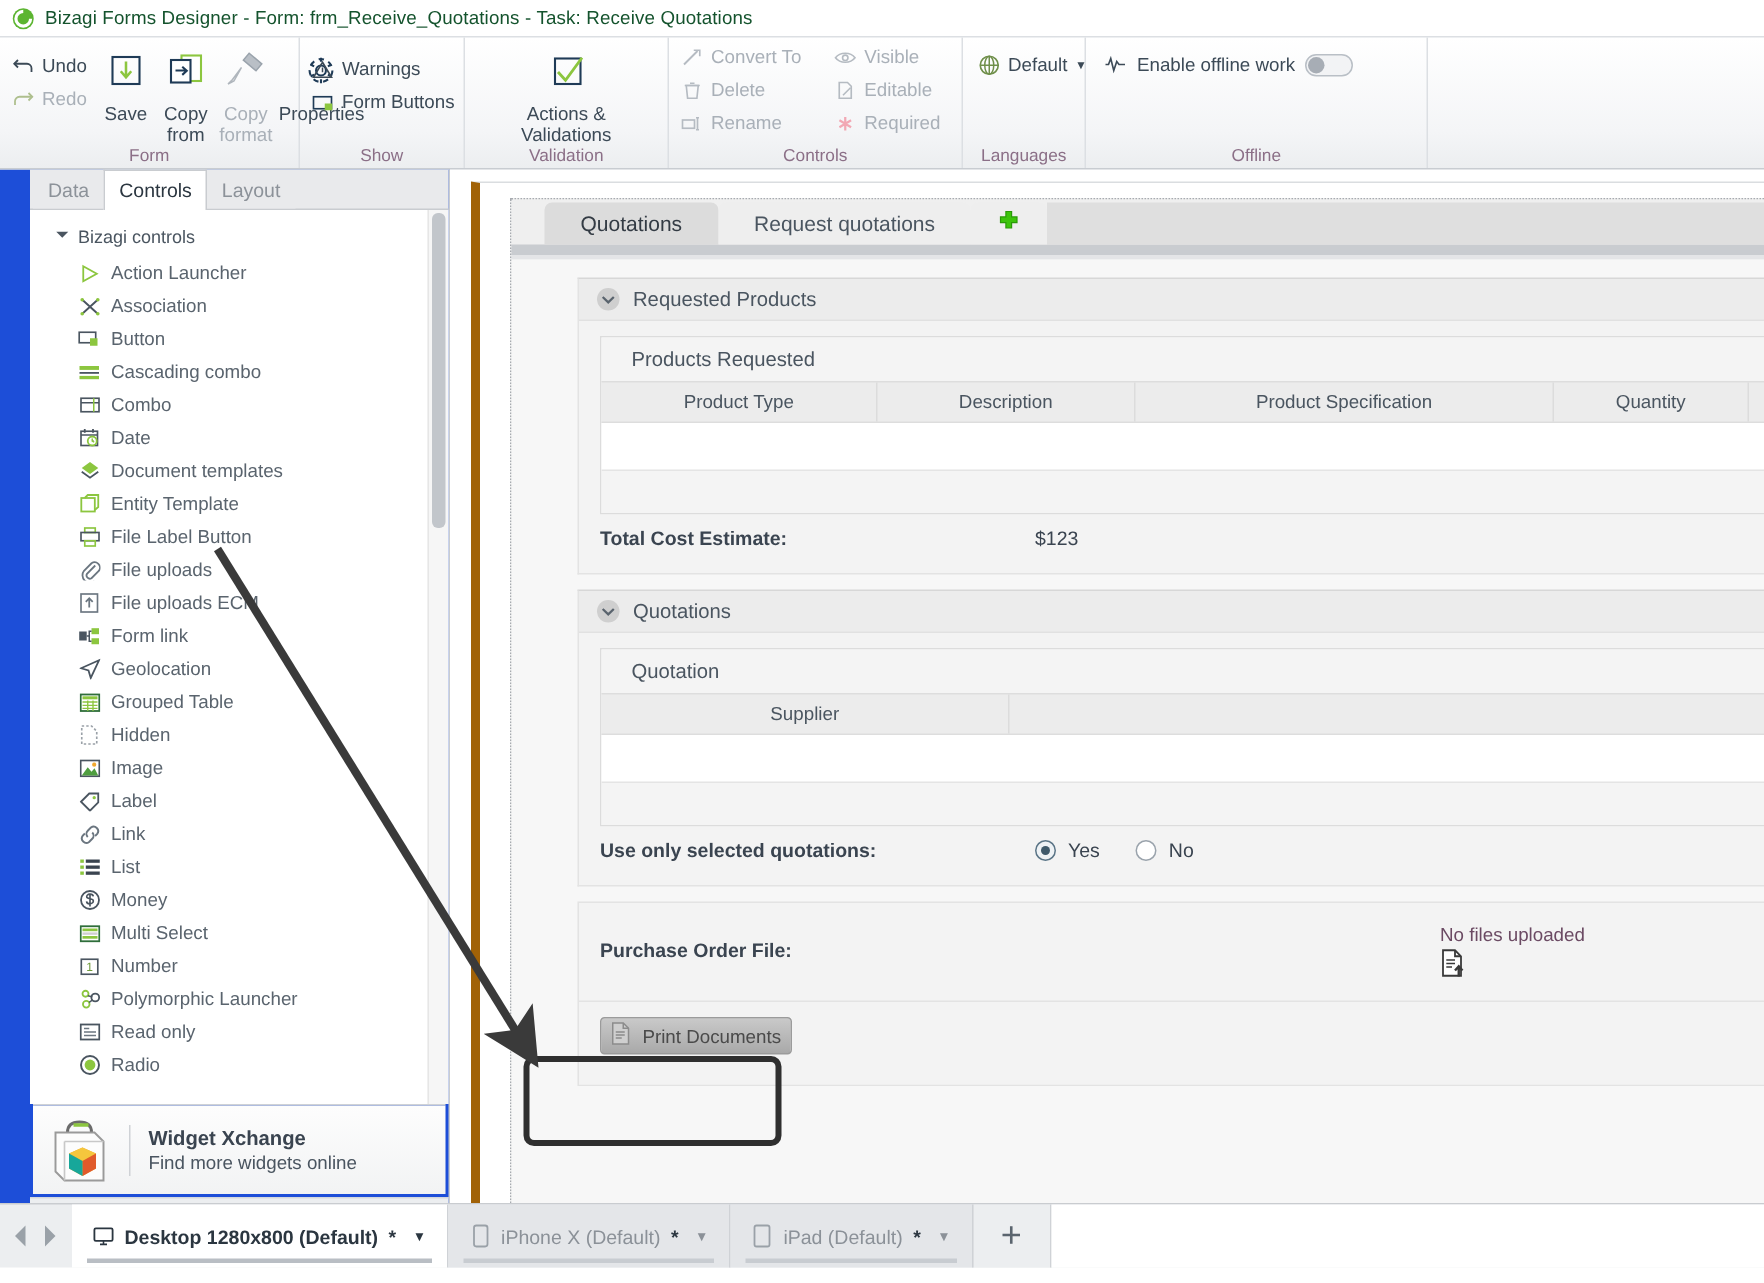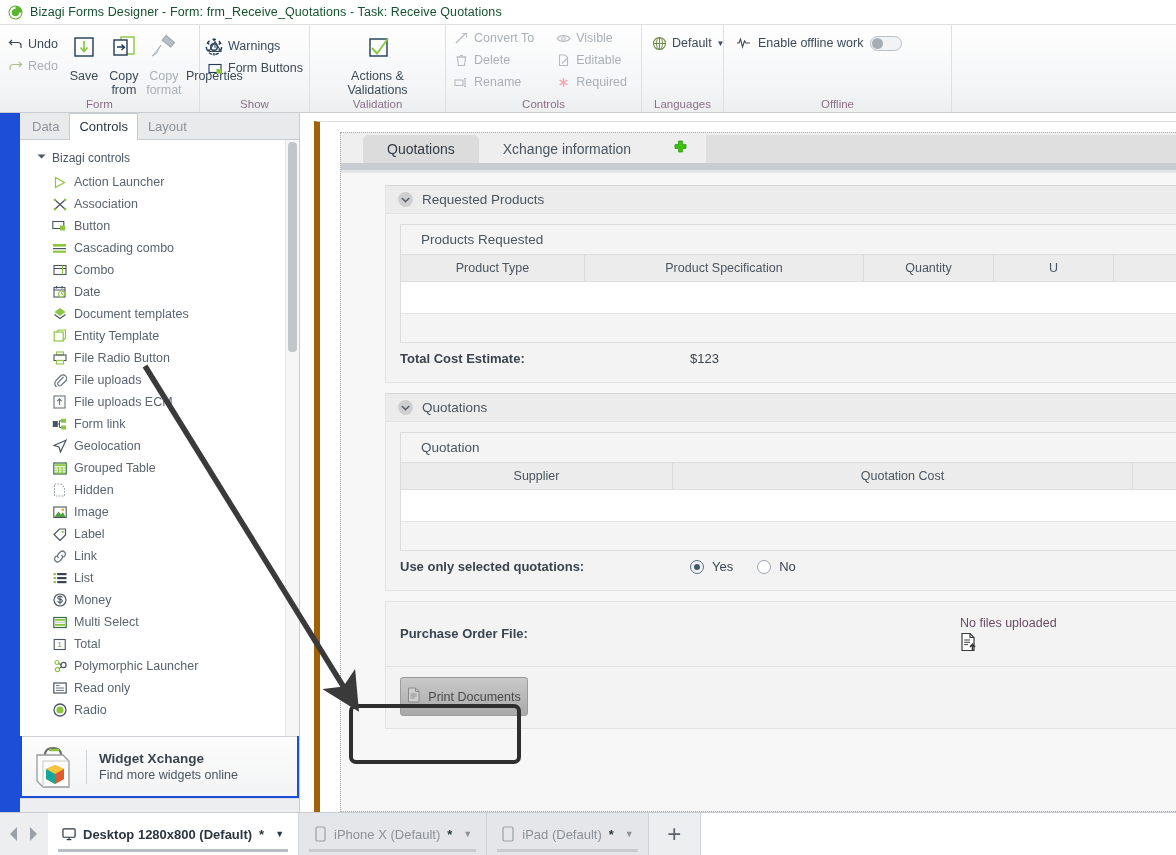--- a/index.html
+++ b/index.html
@@ -366,21 +366,21 @@
   .po-label { font-weight: bold; font-size: 13px; color: #3a4450; width: 560px; flex: 0 0 560px; padding-top: 10px;}
   .po-upload { display: flex; flex-direction: column; gap: 2px; }
   .po-upload .nofiles { font-size: 12.5px; color: #6b4a63; }
   .po-btnrow {
     border-top: 1px solid #e3e3e3;
     padding: 10px 14px 12px 14px;
     background: #f3f3f3;
     min-height: 56px;
   }
   .print-btn {
-    width: 128px; height: 39px;
+    width: 128px; height: 25px;
     background: linear-gradient(#c9c9c9, #a9a9a9);
     border: 1px solid #9b9b9b;
     border-radius: 3px;
     display: flex; align-items: center; justify-content: center;
     gap: 7px;
     font-size: 12.5px; color: #4a4a4a;
   }
   .highlight-box {
     position: absolute;
     border: 4px solid #2f2f2f;
@@ -392,21 +392,21 @@
   .annot {
     position: absolute;
     inset: 0;
     pointer-events: none;
     z-index: 30;
   }
 
   
   .devbar {
     position: absolute;
-    left: 0; right: 0; bottom: 0;
+    left: 0; right: 0; bottom: 10px;
     height: 43px;
     background: #eceef0;
     border-top: 1px solid #c9ccd0;
     display: flex;
     align-items: stretch;
   }
   .navarrows { display: flex; align-items: center; gap: 2px; padding: 0 6px 0 4px; }
   .navarrows .na { width: 18px; height: 24px; display:flex; align-items:center; justify-content:center; }
   .devtab {
     display: flex; align-items: center; gap: 7px;
@@ -762,21 +762,21 @@
               <span>Entity Template</span>
             </div>
             <div class="tree-item">
               <span class="ico">
                 <svg width="14" height="14" viewBox="0 0 14 14">
                   <rect x="3.5" y="1" width="7" height="3" fill="none" stroke="#8cc63f" stroke-width="1.1"></rect>
                   <rect x="1" y="4" width="12" height="5.5" fill="none" stroke="#4a5560" stroke-width="1.1"></rect>
                   <rect x="3.5" y="9.5" width="7" height="3.5" fill="none" stroke="#8cc63f" stroke-width="1.1"></rect>
                 </svg>
               </span>
-              <span>File Radio Button</span>
+              <span>File Label Button</span>
             </div>
             <div class="tree-item">
               <span class="ico">
                 <svg width="14" height="14" viewBox="0 0 14 14">
                   <path d="M10.5 4 L5 9.5 a2.2 2.2 0 0 0 3 3 L13 7.5 a3.6 3.6 0 0 0 -5 -5 L3 7.5 a5 5 0 0 0 7 7" fill="none" stroke="#6b7680" stroke-width="1.2"></path>
                 </svg>
               </span>
               <span>File uploads</span>
             </div>
             <div class="tree-item">
@@ -890,21 +890,21 @@
               </span>
               <span>Multi Select</span>
             </div>
             <div class="tree-item">
               <span class="ico">
                 <svg width="14" height="13" viewBox="0 0 14 13">
                   <rect x="1.2" y="1.5" width="11" height="10" fill="none" stroke="#4a5560" stroke-width="1.1"></rect>
                   <text x="6.7" y="9.3" font-size="8" fill="#6f9a3a" font-family="Liberation Sans, sans-serif" text-anchor="middle">1</text>
                 </svg>
               </span>
-              <span>Total</span>
+              <span>Number</span>
             </div>
             <div class="tree-item">
               <span class="ico">
                 <svg width="14" height="14" viewBox="0 0 14 14">
                   <circle cx="4" cy="3.5" r="2" fill="none" stroke="#8cc63f" stroke-width="1.2"></circle>
                   <circle cx="10.5" cy="6" r="2.6" fill="none" stroke="#4a5560" stroke-width="1.2"></circle>
                   <circle cx="4.5" cy="10.5" r="2.2" fill="none" stroke="#8cc63f" stroke-width="1.2"></circle>
                   <path d="M5.6 4.8 L8.6 5.6 M6.4 9.2 L8.8 7.6" stroke="#4a5560" stroke-width="1"></path>
                 </svg>
               </span>
@@ -955,21 +955,21 @@
       </div>
       <div class="promo-pad"></div>
     </div>
 
     <div class="canvas">
       <div class="canvas-inner">
         <div class="form-frame">
 
           <div class="ftabbar">
             <div class="ftab active">Quotations</div>
-            <div class="ftab">Xchange information</div>
+            <div class="ftab">Request quotations</div>
             <div class="ftab plus">
               <span>
                 <svg width="15" height="15" viewBox="0 0 15 15">
                   <path d="M5.6 1 h3.8 v3.6 h3.6 v3.8 h-3.6 v3.6 h-3.8 v-3.6 h-3.6 v-3.8 h3.6 z" fill="#3cc40c" stroke="#2a9a08" stroke-width="0.8"></path>
                 </svg>
               </span>
             </div>
             <div class="ftabs-fill"></div>
           </div>
           <div class="ftab-underline"></div>
@@ -984,20 +984,21 @@
                       <path d="M0.8 1 L4.5 4.6 L8.2 1" fill="none" stroke="#5a646e" stroke-width="1.5"></path>
                     </svg>
                 </span>
                 <span>Requested Products</span>
               </div>
               <div class="section-body">
                 <div class="grid">
                   <div class="grid-title">Products Requested</div>
                   <div class="grid-head">
                     <div class="gcell" style="width:184px;flex:0 0 184px">Product Type</div>
+                    <div class="gcell" style="width:172px;flex:0 0 172px">Description</div>
                     <div class="gcell" style="width:279px;flex:0 0 279px">Product Specification</div>
                     <div class="gcell" style="width:130px;flex:0 0 130px">Quantity</div>
                     <div class="gcell" style="width:120px;flex:0 0 120px">U</div>
                   </div>
                   <div class="grid-row-empty"></div>
                   <div class="grid-foot"></div>
                 </div>
                 <div class="field-row">
                   <span class="field-label">Total Cost Estimate:</span>
                   <span class="field-value">$123</span>
@@ -1012,21 +1013,20 @@
                       <path d="M0.8 1 L4.5 4.6 L8.2 1" fill="none" stroke="#5a646e" stroke-width="1.5"></path>
                     </svg>
                 </span>
                 <span>Quotations</span>
               </div>
               <div class="section-body">
                 <div class="grid">
                   <div class="grid-title">Quotation</div>
                   <div class="grid-head">
                     <div class="gcell" style="width:272px;flex:0 0 272px">Supplier</div>
-                    <div class="gcell" style="width:460px;flex:0 0 460px">Quotation Cost</div>
                     <div class="gcell" style="flex:1"></div>
                   </div>
                   <div class="grid-row-empty"></div>
                   <div class="grid-foot"></div>
                 </div>
                 <div class="field-row">
                   <span class="field-label">Use only selected quotations:</span>
                   <span class="radio-group">
                     <span class="radio checked">
                         <span class="dot"></span>

